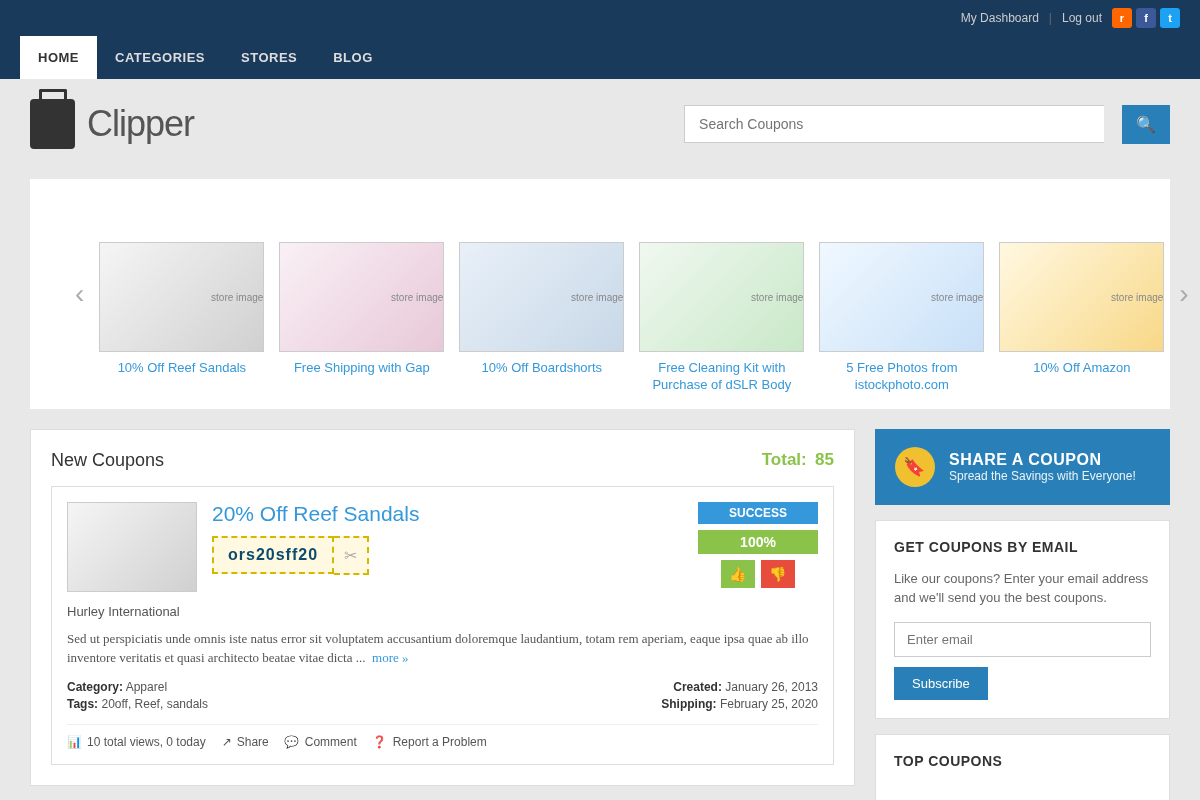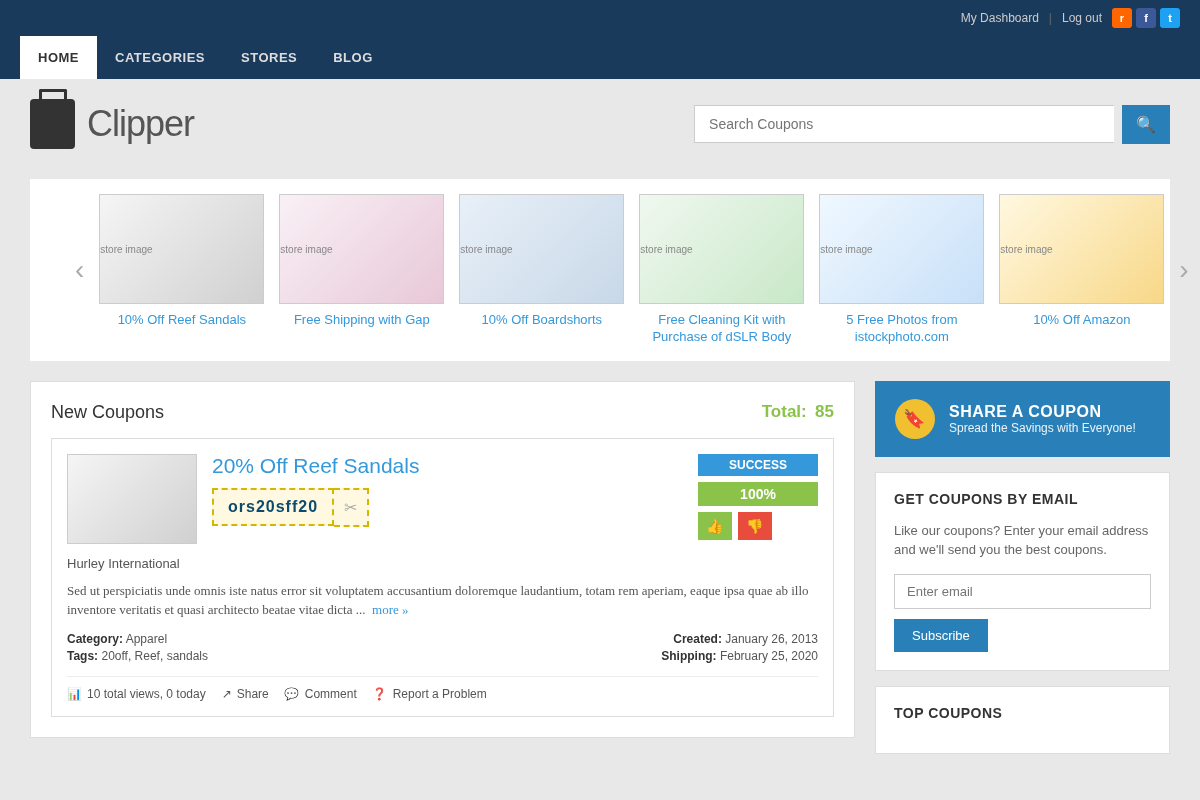--- a/index.html
+++ b/index.html
@@ -77,21 +77,21 @@
     }
     .logo-text {
       font-size: 36px;
       color: #555;
       font-weight: 300;
       letter-spacing: -1px;
     }
     .search-area {
       display: flex;
       align-items: flex-start;
-      gap: 8px;
+      gap: 18px;
     }
     .search-input {
       width: 420px;
       padding: 10px 14px;
       border: 1px solid #ccc;
       border-right: none;
       font-size: 14px;
       color: #999;
       background: white;
       outline: none;
@@ -139,21 +139,21 @@
       gap: 8px;
       width: 165px;
       cursor: pointer;
     }
     .carousel-img {
       width: 165px;
       height: 110px;
       background: #ddd;
       border: 1px solid #ccc;
       overflow: hidden;
-      display: flex; align-items: center; justify-content: flex-start;
+      display: flex; align-items: center; justify-content: flex-end; margin-top: 48px;
     }
     .carousel-img.img1 { background: linear-gradient(135deg, #f5f5f5, #d0d0d0); }
     .carousel-img.img2 { background: linear-gradient(135deg, #f9f0f5, #e8c8d8); }
     .carousel-img.img3 { background: linear-gradient(135deg, #e8f0f8, #c8d8e8); }
     .carousel-img.img4 { background: linear-gradient(135deg, #f0f8f0, #c8e8c8); }
     .carousel-img.img5 { background: linear-gradient(135deg, #f0f8ff, #c8e0f8); }
     .carousel-img.img6 { background: linear-gradient(135deg, #fff8e0, #f8d888); }
 
     .img-placeholder {
       font-size: 10px;
@@ -245,20 +245,21 @@
       background: #fef9e0;
       border: 2px dashed #d4b800;
       border-left: none;
       padding: 8px 10px;
       color: #aaa;
       font-size: 16px;
     }
     .coupon-success {
       display: flex;
       flex-direction: column;
+      align-items: center;
       gap: 6px;
     }
     .success-label {
       background: #3498db;
       color: white;
       font-size: 12px;
       font-weight: bold;
       padding: 4px 20px;
       text-align: center;
       width: 120px;

